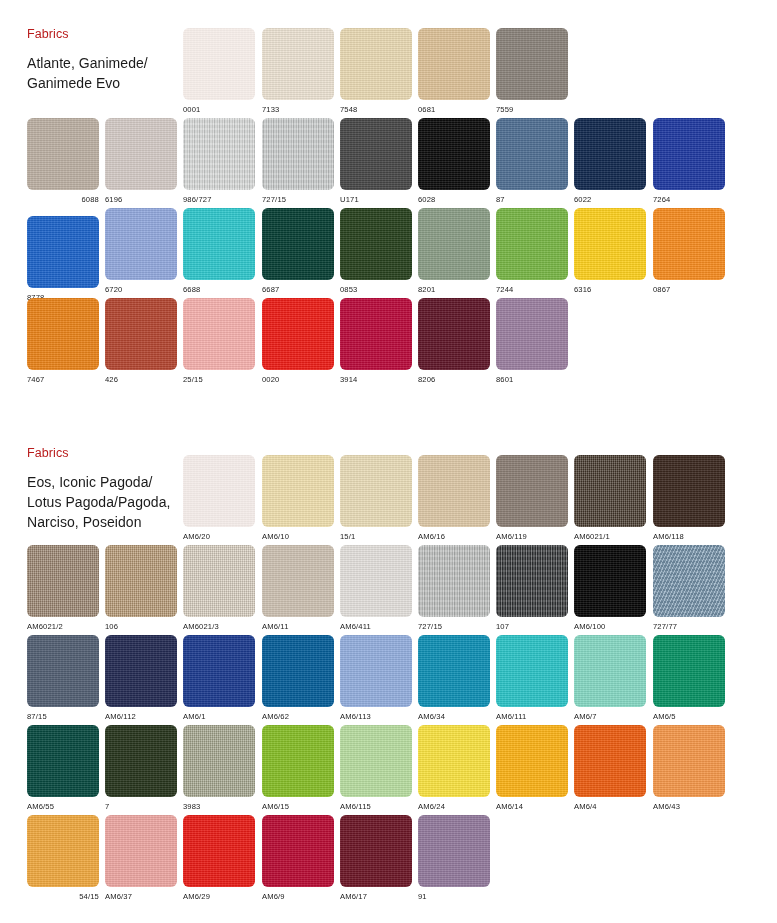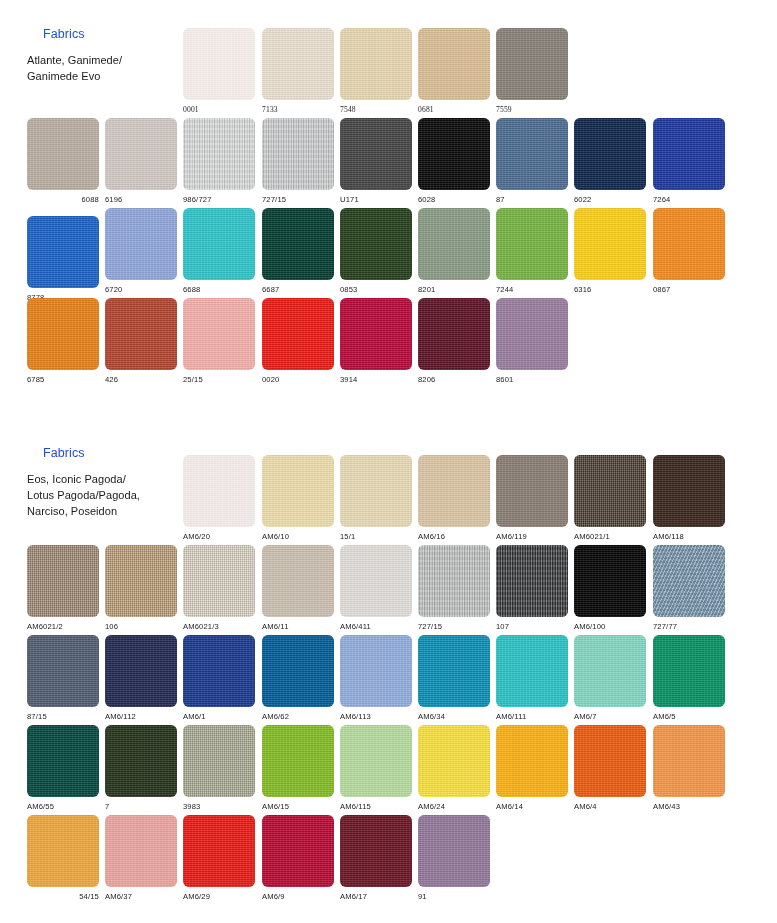--- a/index.html
+++ b/index.html
@@ -28,26 +28,26 @@
   }
   .section-head {
     position: absolute;
     left: 27px;
     width: 150px;
   }
   .section-title {
     font-size: 12.5px;
     font-weight: 400;
     letter-spacing: .1px;
-    color: #1d4ed8;
-    margin: 0 0 11px 16px;
+    color: #b91c1c;
+    margin: 0 0 11px 0;
     line-height: 1.1;
   }
   .section-sub {
-    font-size: 11px;
+    font-size: 14px;
     font-weight: 400;
     line-height: 1.45;
     color: #1b1b1b;
     letter-spacing: .05px;
     white-space: pre-line;
   }
   .row {
     position: relative;
     height: 90px;
   }
@@ -179,21 +179,21 @@
 <body>
 
 <div class="page">
   <div id="sections-root">
       <div class="section">
         <div class="section-head" style="top: 28px;">
           <div class="section-title">Fabrics</div>
           <div class="section-sub">Atlante, Ganimede/
 Ganimede Evo</div>
         </div>
-        <div class="row" style="position: absolute; left: 0px; right: 2px; top: 28px; font-family: Liberation Serif, serif;">
+        <div class="row" style="position: absolute; left: 0px; right: 2px; top: 28px;">
           <div class="cell" style="left: 183px;">
             <div class="swatch tex-fine" style="background-color: rgb(246, 238, 234);"></div>
             <div class="code">0001</div>
           </div>
           <div class="cell" style="left: 262px;">
             <div class="swatch" style="background-color: rgb(236, 226, 210);"></div>
             <div class="code">7133</div>
           </div>
           <div class="cell" style="left: 340px;">
             <div class="swatch" style="background-color: rgb(233, 217, 179);"></div>
@@ -280,21 +280,21 @@
             <div class="code">6316</div>
           </div>
           <div class="cell" style="left: 653px;">
             <div class="swatch" style="background-color: rgb(246, 139, 31);"></div>
             <div class="code">0867</div>
           </div>
         </div>
         <div class="row" style="position: absolute; left: 0px; right: 0px; top: 298px;">
           <div class="cell" style="left: 27px;">
             <div class="swatch" style="background-color: rgb(233, 130, 24);"></div>
-            <div class="code">6785</div>
+            <div class="code">7467</div>
           </div>
           <div class="cell" style="left: 105px;">
             <div class="swatch" style="background-color: rgb(179, 69, 48);"></div>
             <div class="code">426</div>
           </div>
           <div class="cell" style="left: 183px;">
             <div class="swatch" style="background-color: rgb(246, 177, 174);"></div>
             <div class="code">25/15</div>
           </div>
           <div class="cell" style="left: 262px;">

